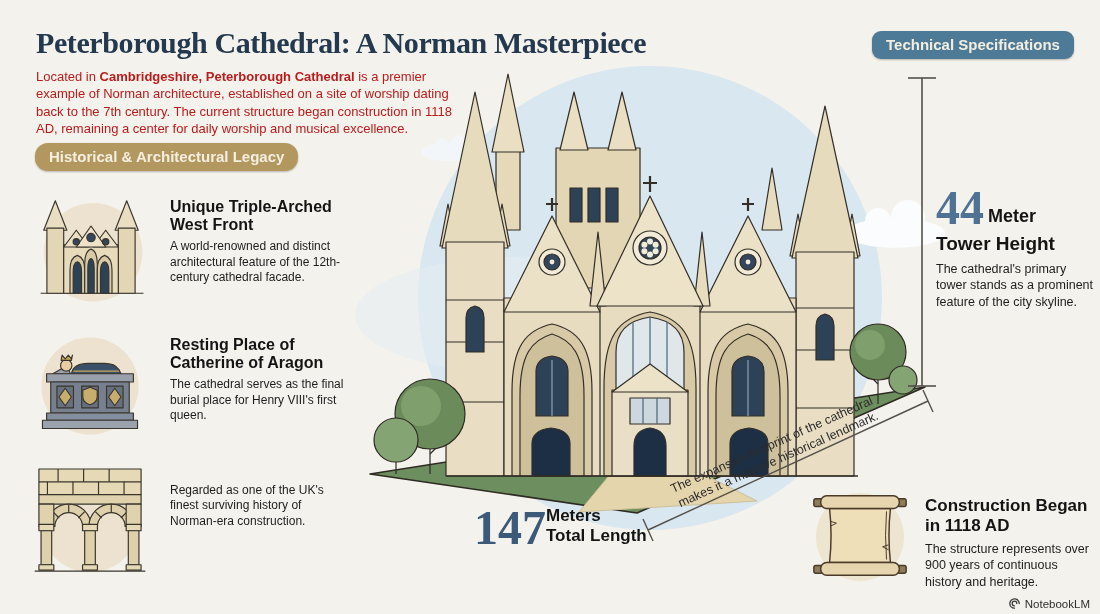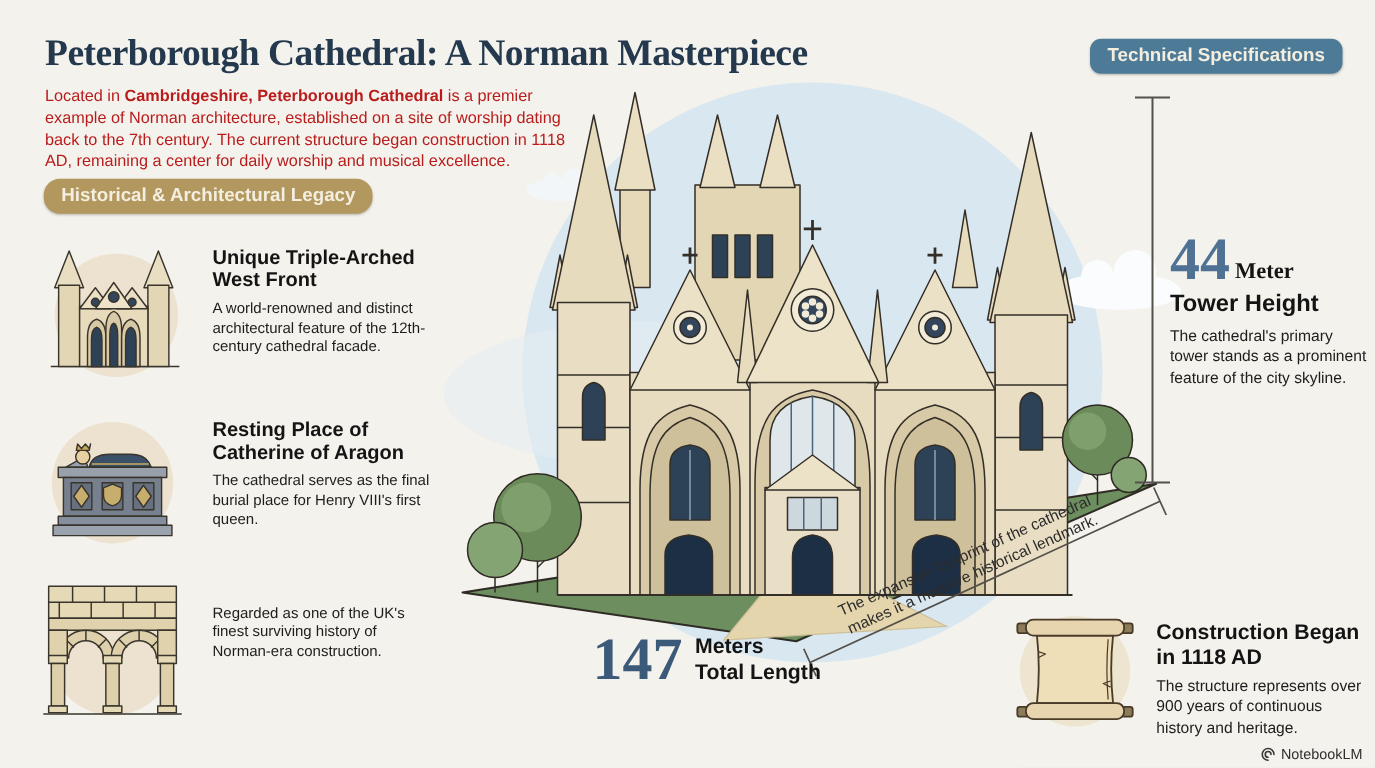--- a/index.html
+++ b/index.html
@@ -34,26 +34,26 @@
   .item-text p{ margin-top:5px; font-size:12px; line-height:1.28; color:#1d1d1d; }
   .item1{ left:170px; top:198px; }
   .item2{ left:170px; top:336px; }
   .item3{ left:170px; top:478px; }
 
   
   .tower{ left:936px; top:186px; width:162px; }
   .big-num{ font-family:"Liberation Serif", serif; font-weight:bold; }
   .tower .row{ display:flex; align-items:flex-end; gap:4px; }
   .tower .big-num{ font-size:48px; line-height:.92; color:#4e7194; }
-  .tower .unit{ font-size:18px; font-weight:bold; padding-bottom:3px; color:#141414;font-family:Liberation Serif, serif;}
+  .tower .unit{ font-size:18px; font-weight:bold; padding-bottom:3px; color:#141414;}
   .tower .label{ font-size:19px; font-weight:bold; margin-top:3px; color:#141414;}
   .tower p{ margin-top:6px; font-size:12.5px; line-height:1.3; color:#1d1d1d; }
 
   
-  .length{ left:474px; top:506px; display:flex; align-items:center; gap:10px; }
+  .length{ left:474px; top:506px; display:flex; align-items:flex-start; }
   .length .big-num{ font-size:48px; line-height:.9; color:#3b5a79; }
   .length .stack{ font-size:17px; font-weight:bold; line-height:1.2; color:#141414; }
 
   
   .footprint{
     left:648px; top:436px; width:254px;
     transform:rotate(-24deg);
     font-size:12.5px; line-height:1.3; text-align:center; color:#2c2c2c;
   }
 

